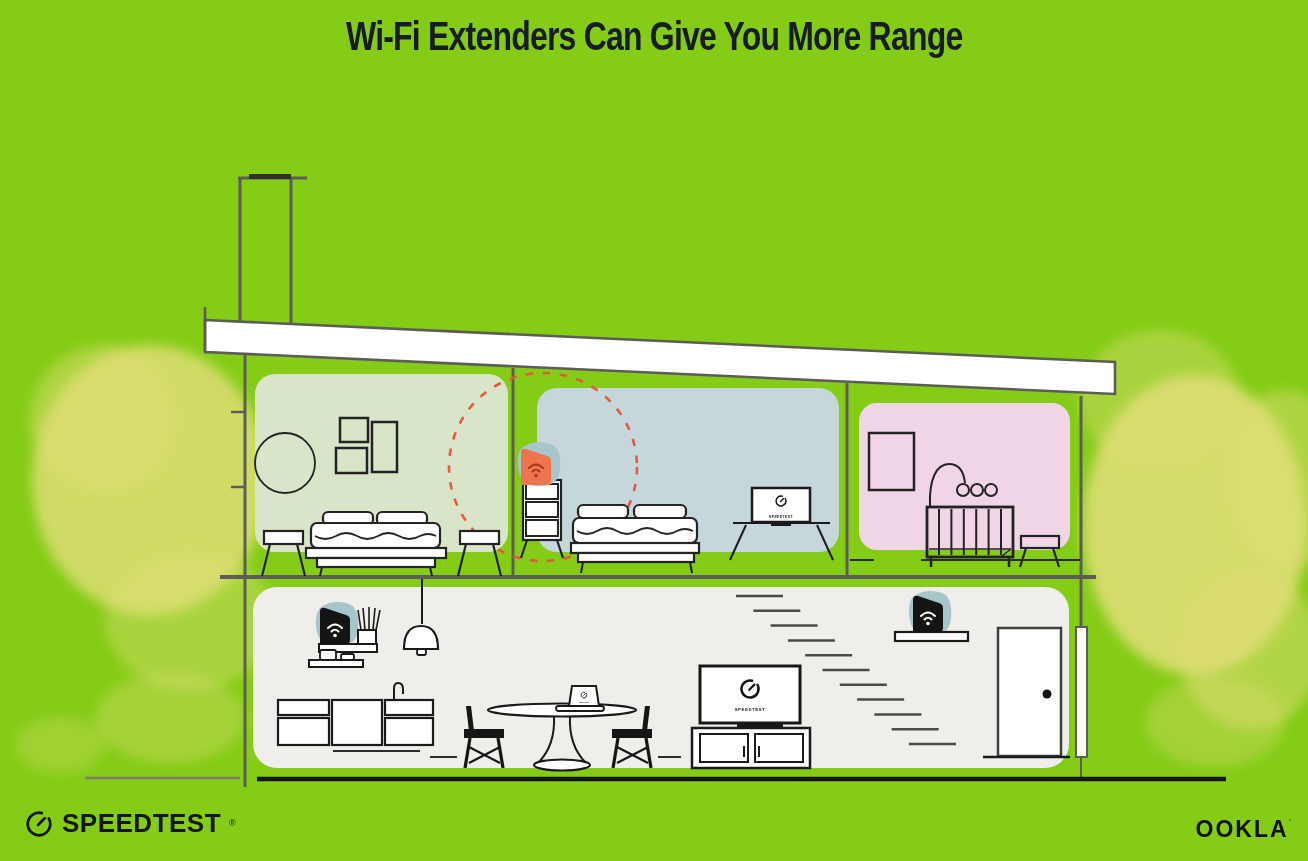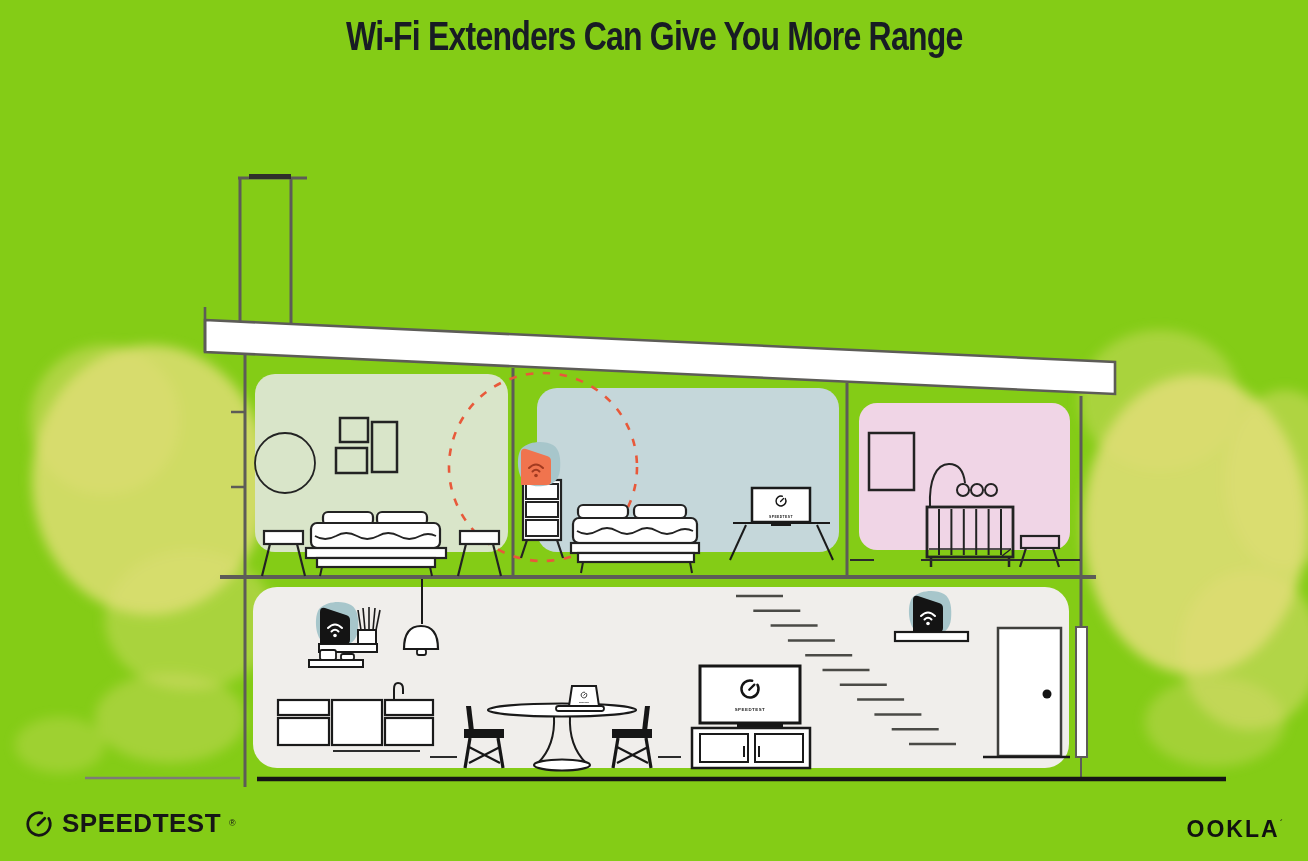--- a/index.html
+++ b/index.html
@@ -8,21 +8,21 @@
   .hdr{position:absolute;left:0;top:14px;width:1308px;text-align:center;}
   .hdr .title{display:inline-block;font-size:40px;font-weight:700;color:#181c24;
         letter-spacing:-1px;transform:scaleX(0.80);transform-origin:center;white-space:nowrap;}
   .hdr .url{display:block;margin-top:2px;}
   .hdr .url span{display:inline-block;font-size:42px;font-weight:400;color:#23272e;
         letter-spacing:-1.5px;transform:scaleX(0.86);transform-origin:center;white-space:nowrap;}
   .scene{position:absolute;left:0;top:0;width:1308px;height:861px;}
   .foot-st{position:absolute;left:24px;top:808px;display:flex;align-items:center;gap:8px;}
   .foot-st .wordmark{font-size:26px;font-weight:700;color:#161616;letter-spacing:0.5px;}
   .foot-st sup{font-size:9px;color:#161616;vertical-align:top;line-height:1;}
-  .foot-ookla{position:absolute;right:23px;top:816px;color:#111;font-size:23px;font-weight:700;
+  .foot-ookla{position:absolute;right:14px;top:816px;color:#111;font-size:23px;font-weight:700;
         letter-spacing:2px;white-space:nowrap;}
   .foot-ookla sup{font-size:10px;font-weight:400;}
 </style>
 </head>
 <body>
 
 <div class="page">
 
   <div class="hdr">
     <span class="title">Wi-Fi Extenders Can Give You More Range</span>

